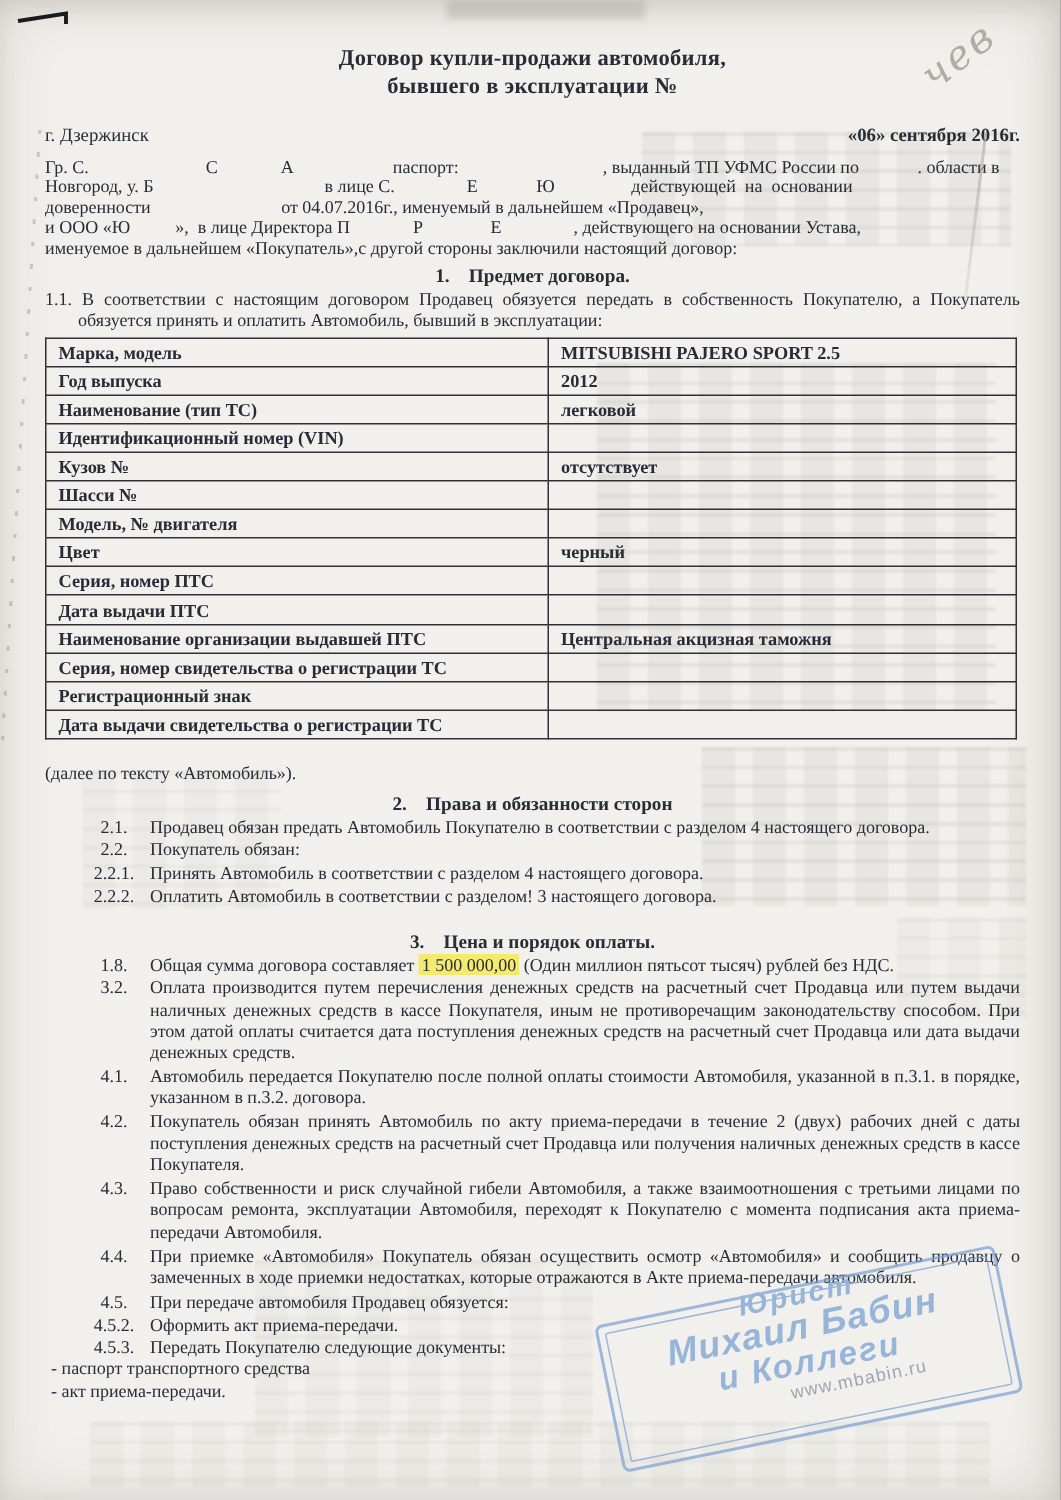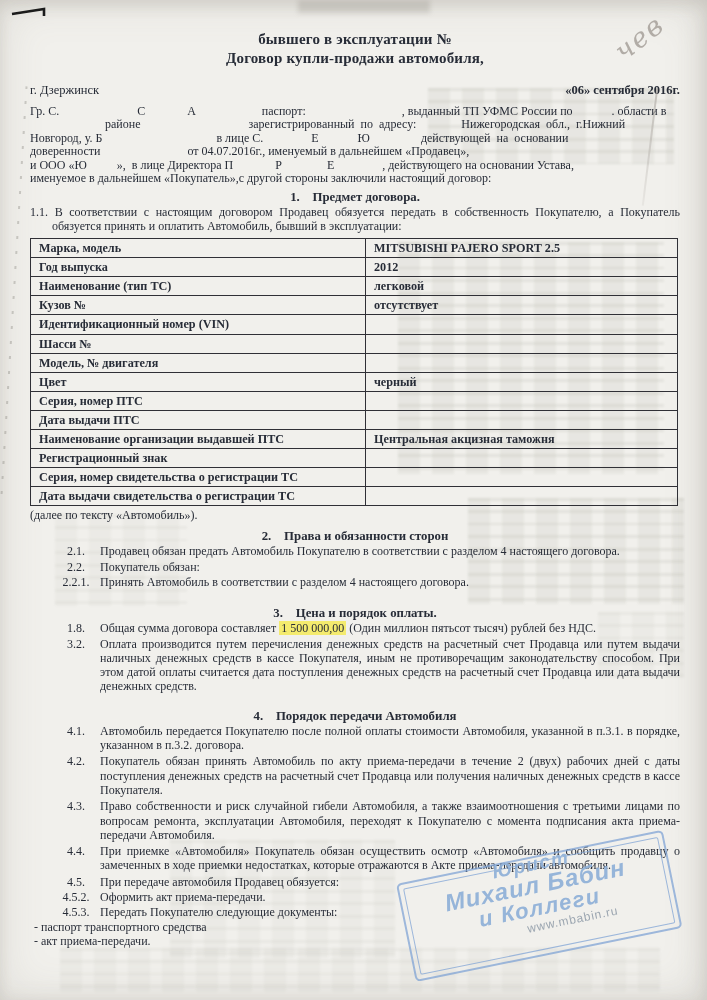--- a/index.html
+++ b/index.html
@@ -37,21 +37,21 @@
   .cityline .date { font-weight:bold; }
   .intro { margin-top:8px; font-size:12px; line-height:13.4px; }
   .intro div { white-space:pre; overflow:hidden; }
   .h { text-align:center; font-weight:bold; font-size:12.8px; line-height:14px; white-space:pre; }
   .h1 { margin-top:5px; }  .h2 { margin-top:6px; }  .h3 { margin-top:17px; }  .h4 { margin-top:15px; }
   .item11 { margin-top:2px; font-size:12px; line-height:13.8px; padding-left:22px; text-indent:-22px; text-align:justify; }
   table.car { border-collapse:collapse; width:648px; margin-top:4px; table-layout:fixed; }
   table.car td { border:1px solid #303036; font-weight:bold; font-size:12.2px; line-height:14px;
     padding:1px 8px; height:16.1px; overflow:hidden; white-space:nowrap; }
   table.car td.lab { width:318px;margin-top:20px; }
-  .note { margin-top:2px; font-size:12px; }
+  .note { margin-top:15px; font-size:12px; }
   .item { display:flex; font-size:12px; line-height:14.3px; padding-left:22px; margin-top:1px; }
   .item .num { flex:0 0 48px;text-align:center; }
   .item .txt { flex:1; }
   .just { text-align:justify; }
   .mb2 { margin-bottom:2px; }
   mark.hl { background:var(--highlight,#f4eb6e); color:inherit; padding:0 2px; }
   .dash { font-size:12px; line-height:14.6px; padding-left:4px; }
   
   .stamp { position:absolute; left:396px; top:884px; width:272px; height:100px; z-index:2;
     transform:rotate(-11.5deg); transform-origin:0 0; opacity:.92; pointer-events:none;
@@ -83,32 +83,31 @@
   <div class="bleed" style="left:398px; top:242px; width:266px; height:232px;"></div>
   <div class="bleed" style="left:468px; top:498px; width:216px; height:106px;"></div>
   <div class="bleed light" style="left:55px; top:514px; width:132px; height:92px;"></div>
   <div class="bleed light" style="left:598px; top:612px; width:86px; height:66px;"></div>
   <div class="bleed light" style="left:170px; top:840px; width:225px; height:118px;"></div>
   <div class="bleed light" style="left:60px; top:948px; width:600px; height:44px;"></div>
 
   <div class="content">
 
     <div class="title">
+      <div>Договор купли-продажи автомобиля,</div>
       <div>бывшего в эксплуатации №</div>
-      <div>Договор купли-продажи автомобиля,</div>
     </div>
 
     <div class="cityline">
       <span class="city">г. Дзержинск</span>
       <span class="date">«06» сентября 2016г.</span>
     </div>
 
     <div class="intro">
       <div>Гр. С.                          С              А                      паспорт:                                , выданный ТП УФМС России по             . области в</div>
-      <div>                         районе                                    зарегистрированный  по  адресу:               Нижегородская  обл.,  г.Нижний</div>
       <div>Новгород, у. Б                                      в лице С.                Е             Ю                 действующей  на  основании</div>
       <div>доверенности                             от 04.07.2016г., именуемый в дальнейшем «Продавец»,</div>
       <div>и ООО «Ю          »,  в лице Директора П              Р               Е                , действующего на основании Устава,</div>
       <div>именуемое в дальнейшем «Покупатель»,с другой стороны заключили настоящий договор:</div>
     </div>
 
     <div class="h h1">1.    Предмет договора.</div>
 
     <div class="item11"><span>1.1.</span> <span>В соответствии с настоящим договором Продавец обязуется передать в собственность Покупателю, а Покупатель обязуется принять и оплатить Автомобиль, бывший в эксплуатации:</span></div>
 
@@ -120,28 +119,28 @@
           </tr>
         <tr>
             <td class="lab">Год выпуска</td>
             <td>2012</td>
           </tr>
         <tr>
             <td class="lab">Наименование (тип ТС)</td>
             <td>легковой</td>
           </tr>
         <tr>
+            <td class="lab">Идентификационный номер (VIN)</td>
+            <td></td>
+          </tr>
+        <tr>
             <td class="lab">Кузов №</td>
             <td>отсутствует</td>
           </tr>
         <tr>
-            <td class="lab">Идентификационный номер (VIN)</td>
-            <td></td>
-          </tr>
-        <tr>
             <td class="lab">Шасси №</td>
             <td></td>
           </tr>
         <tr>
             <td class="lab">Модель, № двигателя</td>
             <td></td>
           </tr>
         <tr>
             <td class="lab">Цвет</td>
             <td>черный</td>
@@ -152,25 +151,25 @@
           </tr>
         <tr>
             <td class="lab">Дата выдачи ПТС</td>
             <td></td>
           </tr>
         <tr>
             <td class="lab">Наименование организации выдавшей ПТС</td>
             <td>Центральная акцизная таможня</td>
           </tr>
         <tr>
+            <td class="lab">Серия, номер свидетельства о регистрации ТС</td>
+            <td></td>
+          </tr>
+        <tr>
             <td class="lab">Регистрационный знак</td>
-            <td></td>
-          </tr>
-        <tr>
-            <td class="lab">Серия, номер свидетельства о регистрации ТС</td>
             <td></td>
           </tr>
         <tr>
             <td class="lab">Дата выдачи свидетельства о регистрации ТС</td>
             <td></td>
           </tr>
       </tbody>
     </table>
 
     <div class="note">(далее по тексту  «Автомобиль»).</div>
@@ -182,33 +181,36 @@
         <span class="txt">Продавец обязан предать Автомобиль Покупателю в соответствии с разделом 4 настоящего договора.</span>
       </div>
     <div class="item">
         <span class="num">2.2.</span>
         <span class="txt">Покупатель обязан:</span>
       </div>
     <div class="item">
         <span class="num">2.2.1.</span>
         <span class="txt">Принять Автомобиль в соответствии с разделом 4 настоящего договора.</span>
       </div>
+    <div class="item">
+        <span class="num">2.2.2.</span>
+        <span class="txt">Оплатить Автомобиль в соответствии с разделом! 3 настоящего договора.</span>
+      </div>
 
     <div class="h h3">3.    Цена и порядок оплаты.</div>
 
     <div class="item">
       <span class="num">1.8.</span>
       <span class="txt"><span>Общая сумма договора составляет</span> <mark class="hl">1 500 000,00</mark> <span>(Один миллион пятьсот тысяч) рублей без НДС.</span></span>
     </div>
     <div class="item">
       <span class="num">3.2.</span>
       <span class="txt just">Оплата производится путем перечисления денежных средств на расчетный счет Продавца или путем выдачи наличных денежных средств  в  кассе Покупателя, иным не противоречащим законодательству способом.  При этом датой оплаты считается дата поступления денежных средств на расчетный счет Продавца или дата выдачи денежных средств.</span>
     </div>
 
-    <div class="h h4">4.    Порядок передачи Автомобиля</div>
 
     <div class="item mb2">
         <span class="num">4.1.</span>
         <span class="txt just">Автомобиль передается Покупателю после  полной оплаты стоимости Автомобиля, указанной в п.3.1. в порядке, указанном в п.3.2. договора.</span>
       </div>
     <div class="item mb2">
         <span class="num">4.2.</span>
         <span class="txt just">Покупатель обязан принять Автомобиль по акту приема-передачи в течение 2 (двух) рабочих дней с даты поступления денежных средств на расчетный счет Продавца или получения наличных денежных средств в кассе Покупателя.</span>
       </div>
     <div class="item mb2">

